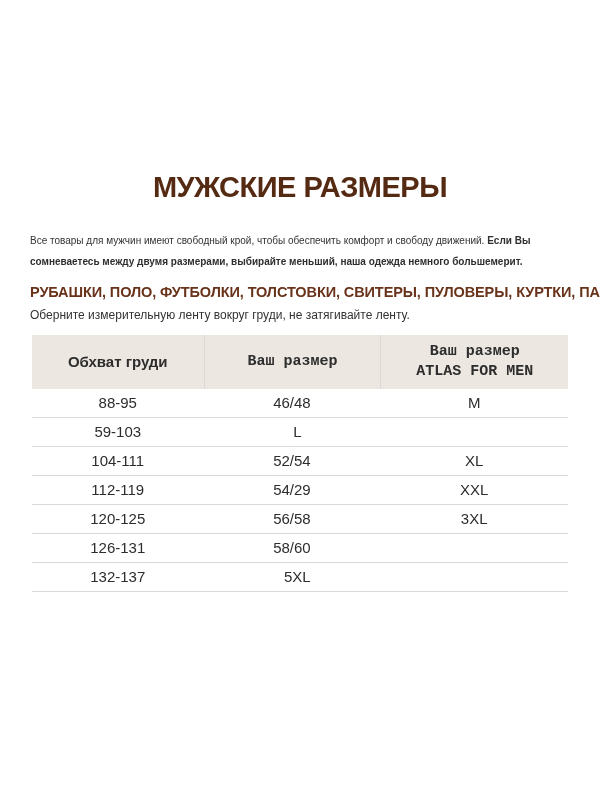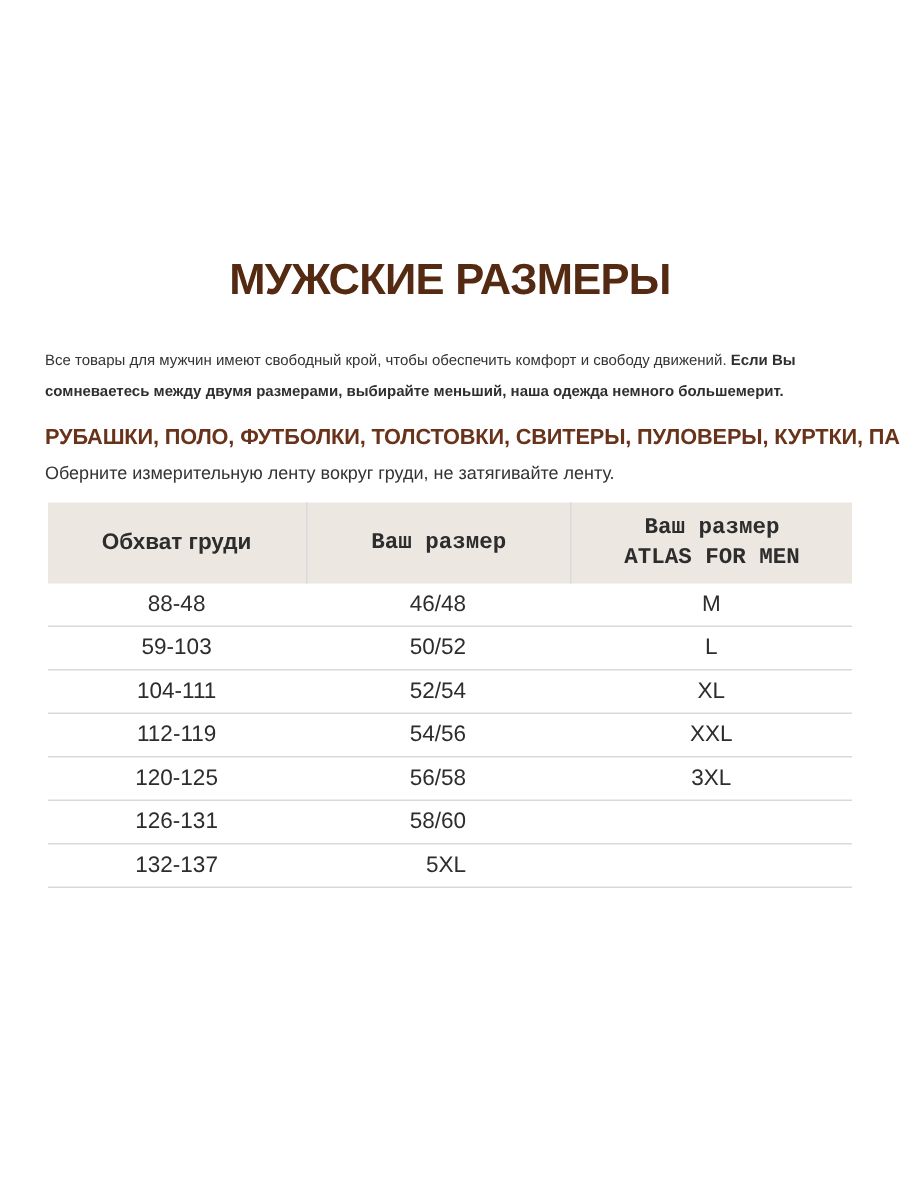--- a/index.html
+++ b/index.html
@@ -113,37 +113,36 @@
       <div class="hcell c1">
         <span>Ваш размер</span>
       </div>
       <div class="hcell c2">
         <span>Ваш размер</span>
         <span>ATLAS FOR MEN</span>
       </div>
     </div>
     <div class="tbody">
         <div class="trow">
-          <div class="cell c0">88-48</div>
+          <div class="cell c0">88-95</div>
           <div class="cell c1">46/48</div>
           <div class="cell c2">M</div>
         </div>
         <div class="trow">
           <div class="cell c0">59-103</div>
-          <div class="cell c1">50/52</div>
           <div class="cell c2">L</div>
         </div>
         <div class="trow">
           <div class="cell c0">104-111</div>
           <div class="cell c1">52/54</div>
           <div class="cell c2">XL</div>
         </div>
         <div class="trow">
           <div class="cell c0">112-119</div>
-          <div class="cell c1">54/56</div>
+          <div class="cell c1">54/29</div>
           <div class="cell c2">XXL</div>
         </div>
         <div class="trow">
           <div class="cell c0">120-125</div>
           <div class="cell c1">56/58</div>
           <div class="cell c2">3XL</div>
         </div>
         <div class="trow">
           <div class="cell c0">126-131</div>
           <div class="cell c1">58/60</div>

